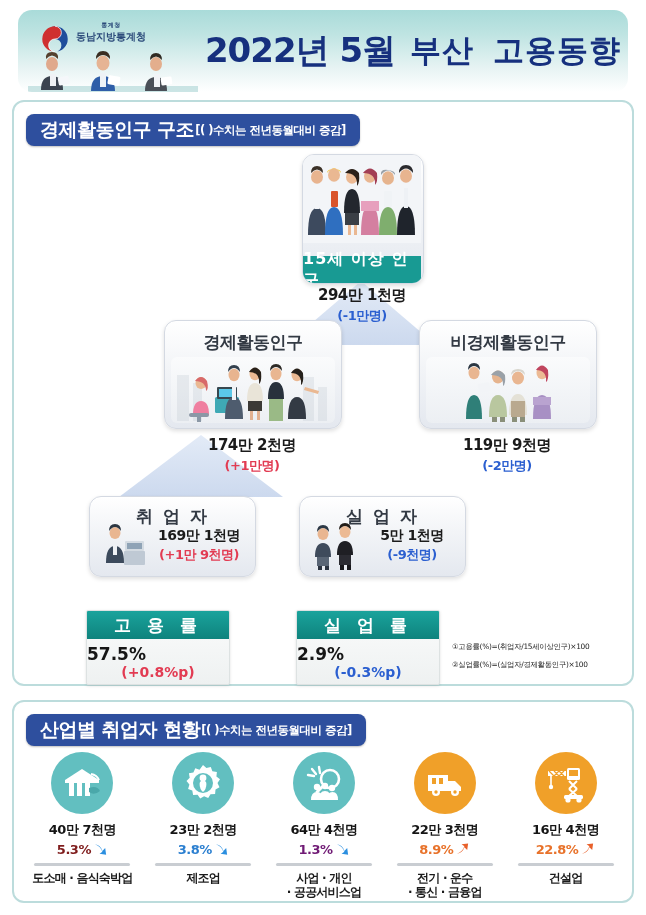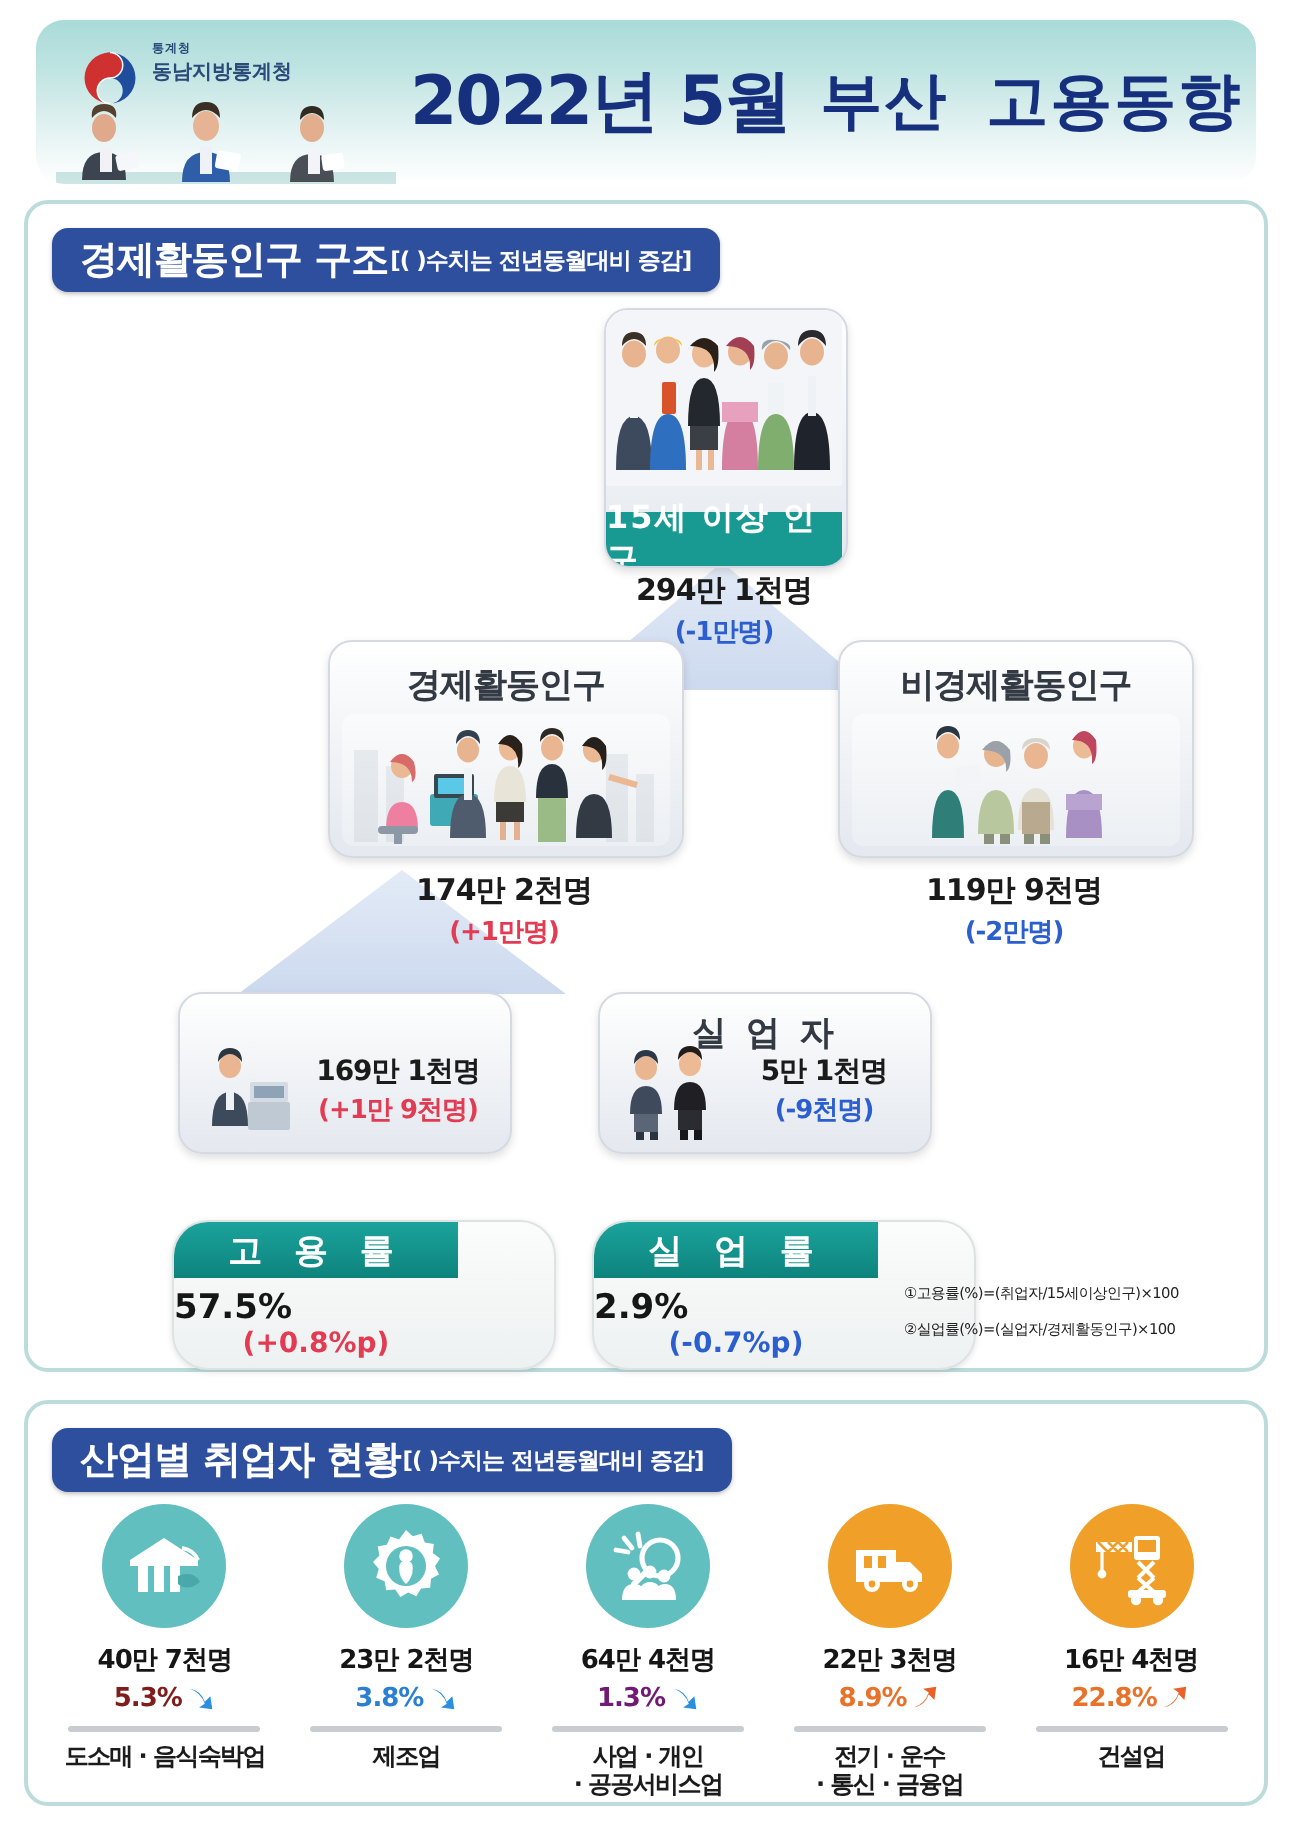--- a/index.html
+++ b/index.html
@@ -10,20 +10,21 @@
     overflow:hidden;
     position:relative;
   }
 
   
   .header{
     position:absolute;left:18px;top:10px;width:610px;height:82px;
     border-radius:14px;
     background:linear-gradient(180deg,#a9dbd9 0%,#bfe4e2 30%,#e8f4f4 72%,#ffffff 100%);
     overflow:hidden;
+    text-align:center;
   }
   .hdr-logo{
     position:absolute;left:6px;top:4px;width:175px;height:78px;
   }
   .tgmark{position:absolute;left:16px;top:10px;width:30px;height:30px;}
   .logo-text{
     position:absolute;left:52px;top:8px;
     color:#2b4a7a;font-weight:bold;line-height:1.1;
   }
   .logo-text .l1{display:block;font-size:6px;letter-spacing:.5px;}
@@ -132,25 +133,24 @@
 
   #node-unemp{left:285px;top:348px;width:165px;height:79px;}
   #node-unemp .node-title{position:absolute;left:0;top:8px;width:165px;font-size:17px;letter-spacing:2px;}
   #node-unemp .illus{position:absolute;left:8px;top:26px;width:56px;height:48px;}
   #node-unemp .stats{position:absolute;left:62px;top:30px;width:100px;}
   #node-unemp .node-value{font-size:14px;}
   #node-unemp .node-delta{font-size:13px;margin-top:1px;}
 
   
   .rate-card{
-    position:absolute;width:142px;height:73px;border-radius:18px;
+    position:absolute;width:142px;height:73px;border-radius:2px;
     background:linear-gradient(180deg,#fbfcfc 0%,#eef1f1 100%);
     border:1px solid #dde2e2;box-shadow:0 1px 3px rgba(0,0,0,.12);
     overflow:hidden;
-    padding-left:48px;
   }
   .rate-card .cap{
     position:absolute;left:0;top:0;width:142px;height:28px;
     background:linear-gradient(180deg,#1aa39c,#0e837d);
     color:#fff;font-size:17px;font-weight:bold;letter-spacing:5px;
     display:flex;align-items:center;justify-content:center;
     clip-path:polygon(0 0,100% 0,100% 100%,56% 100%,50% 128%,44% 100%,0 100%);
   }
   .rate-card .rv{position:absolute;left:0;top:33px;width:142px;text-align:left;
     font-size:17px;font-weight:bold;color:#161616;}
@@ -371,20 +371,21 @@
             </g>
         </svg>
       </div>
     </div>
     <div class="noneco-stats">
       <div class="node-value">119만 9천명</div>
       <div class="node-delta down">(-2만명)</div>
     </div>
 
     <div class="node-card" id="node-emp">
+      <div class="node-title">취 업 자</div>
       <div class="illus">
         <svg viewBox="0 0 52 48" width="52" height="48">
           <g>
               <ellipse cx="17" cy="10" rx="5.5" ry="6" fill="#e9b691"></ellipse>
               <path d="M11 8q6-8 12 0 0-7-6-7t-6 7z" fill="#2b3641"></path>
              <path d="M8 40q0-17 9-17t9 17z" fill="#3c4a5c"></path>
               <rect x="15" y="19" width="4" height="13" fill="#eef1f5"></rect>
             </g>
           <g>
               <rect x="26" y="28" width="21" height="14" rx="1" fill="#bfc9d4"></rect>
@@ -428,21 +429,21 @@
     </div>
 
     <div class="rate-card" id="rate-employment">
       <div class="cap">고 용 률</div>
       <div class="rv">57.5%</div>
       <div class="rd up">(+0.8%p)</div>
     </div>
     <div class="rate-card" id="rate-unemployment">
       <div class="cap">실 업 률</div>
       <div class="rv">2.9%</div>
-      <div class="rd down">(-0.7%p)</div>
+      <div class="rd down">(-0.3%p)</div>
     </div>
 
     <div class="footnotes">
       <div class="footnote">①고용률(%)=(취업자/15세이상인구)×100</div>
       <div class="footnote">②실업률(%)=(실업자/경제활동인구)×100</div>
     </div>
   </div>
 </div>
 
 <div class="panel" id="panel-industry">

